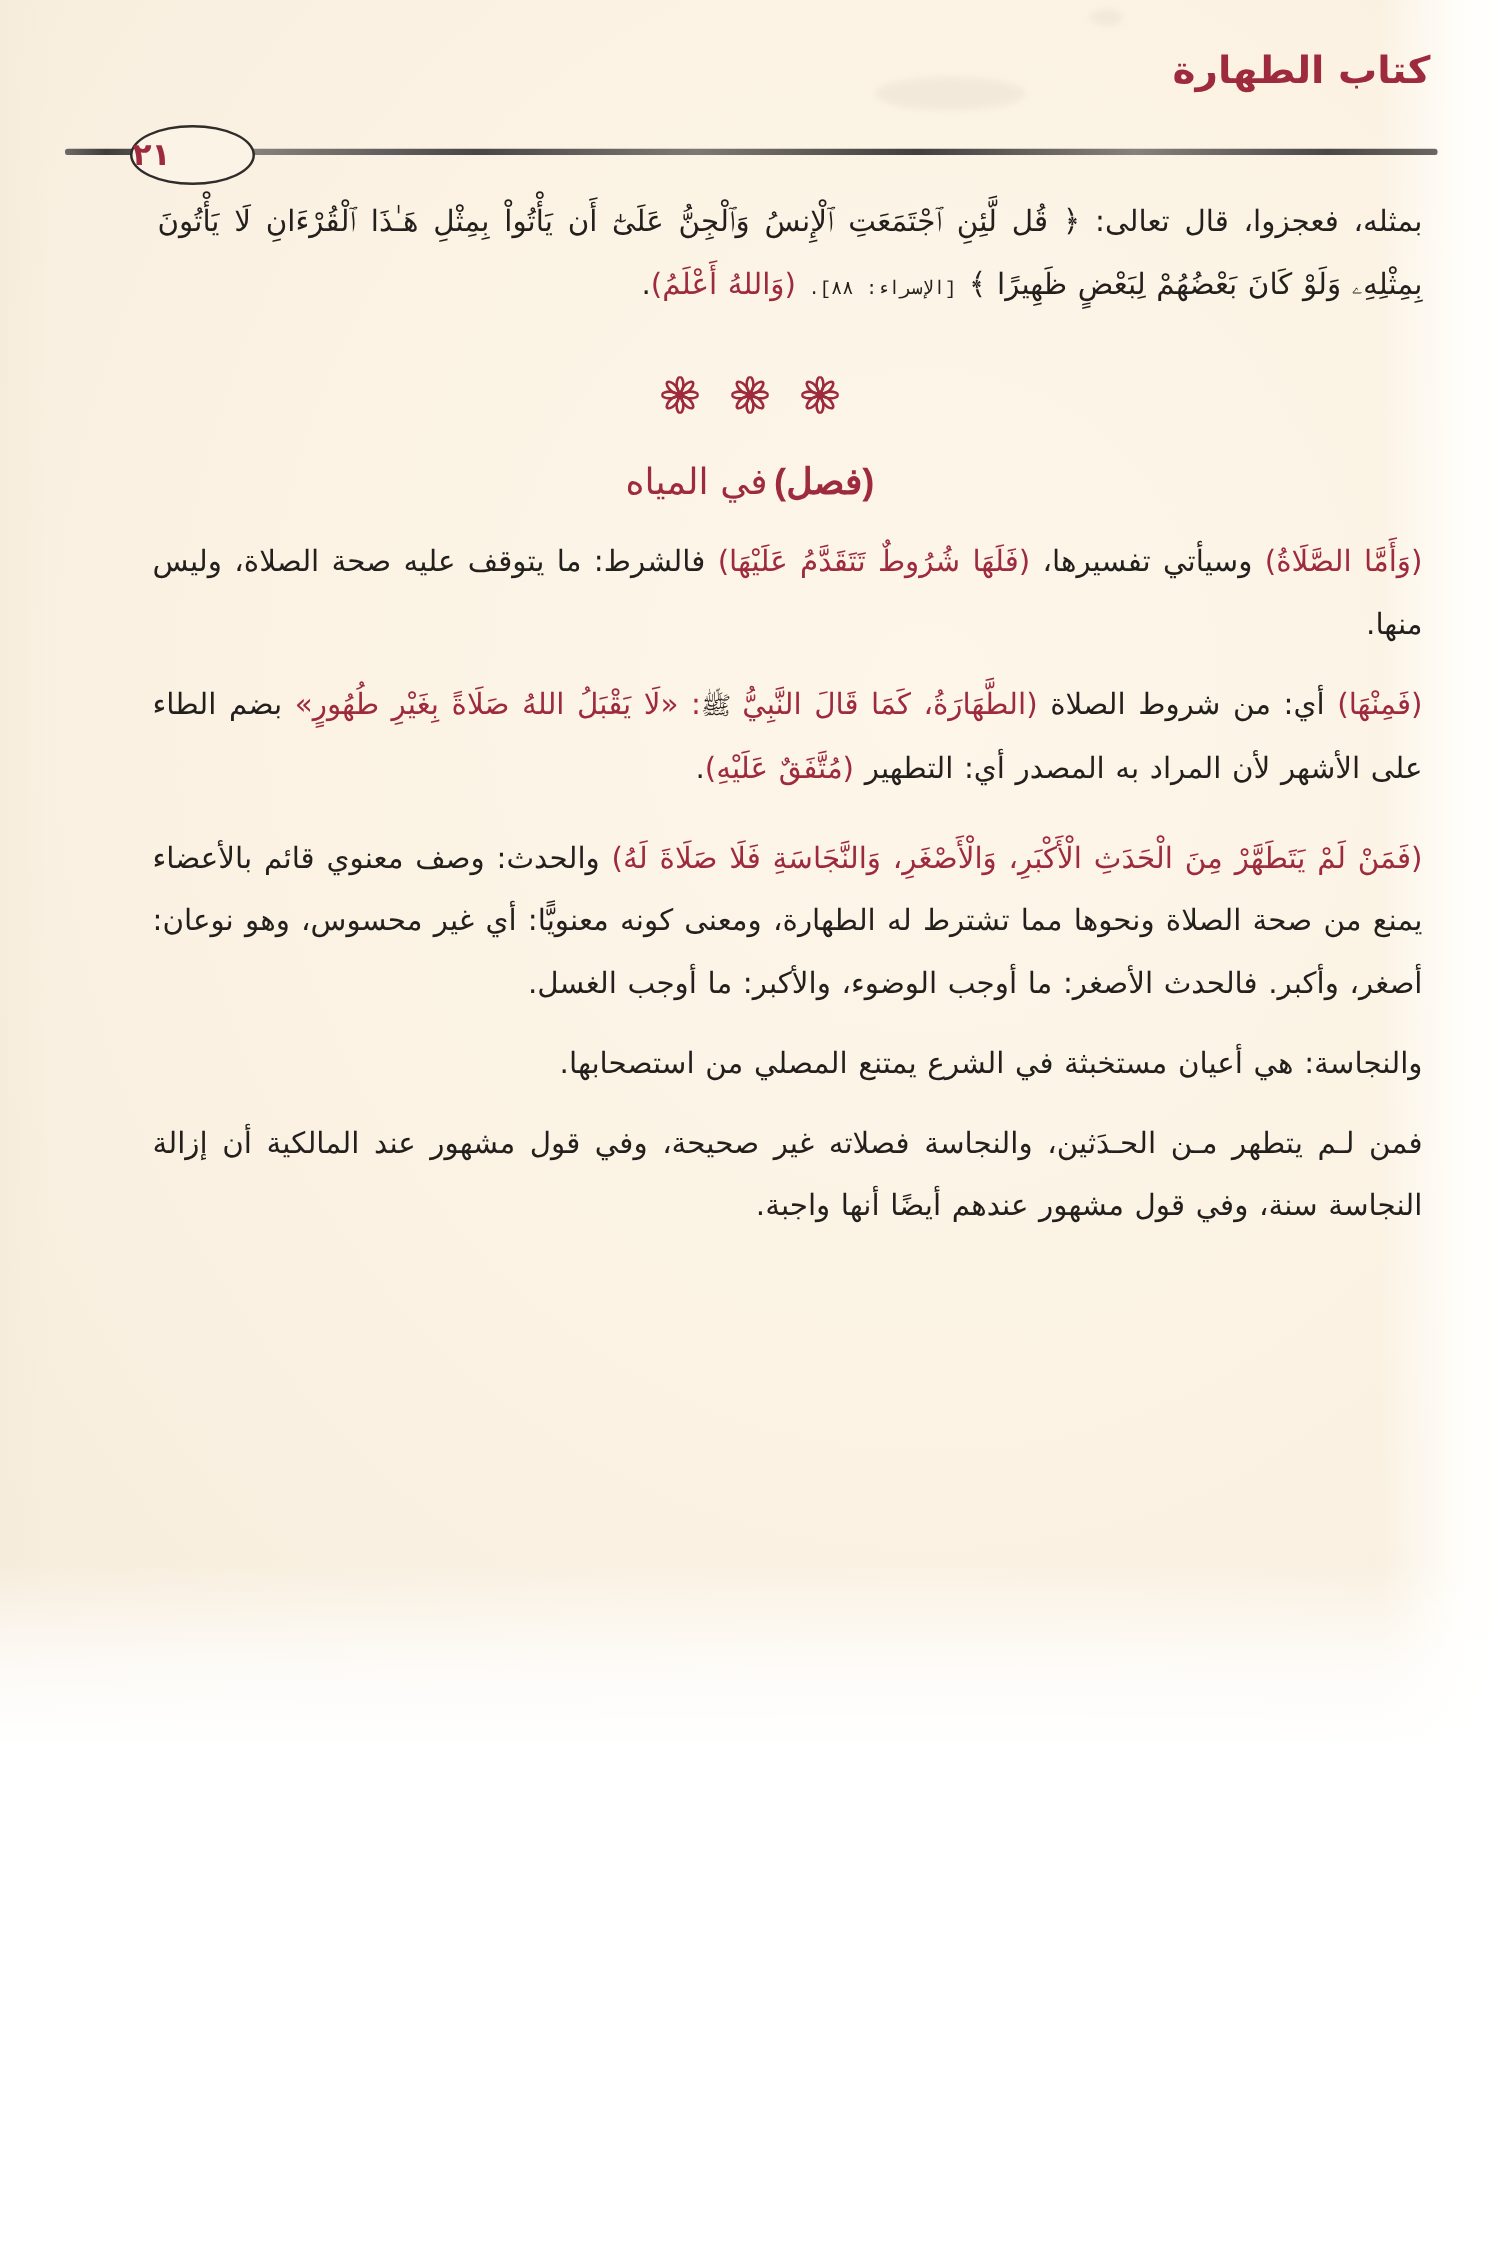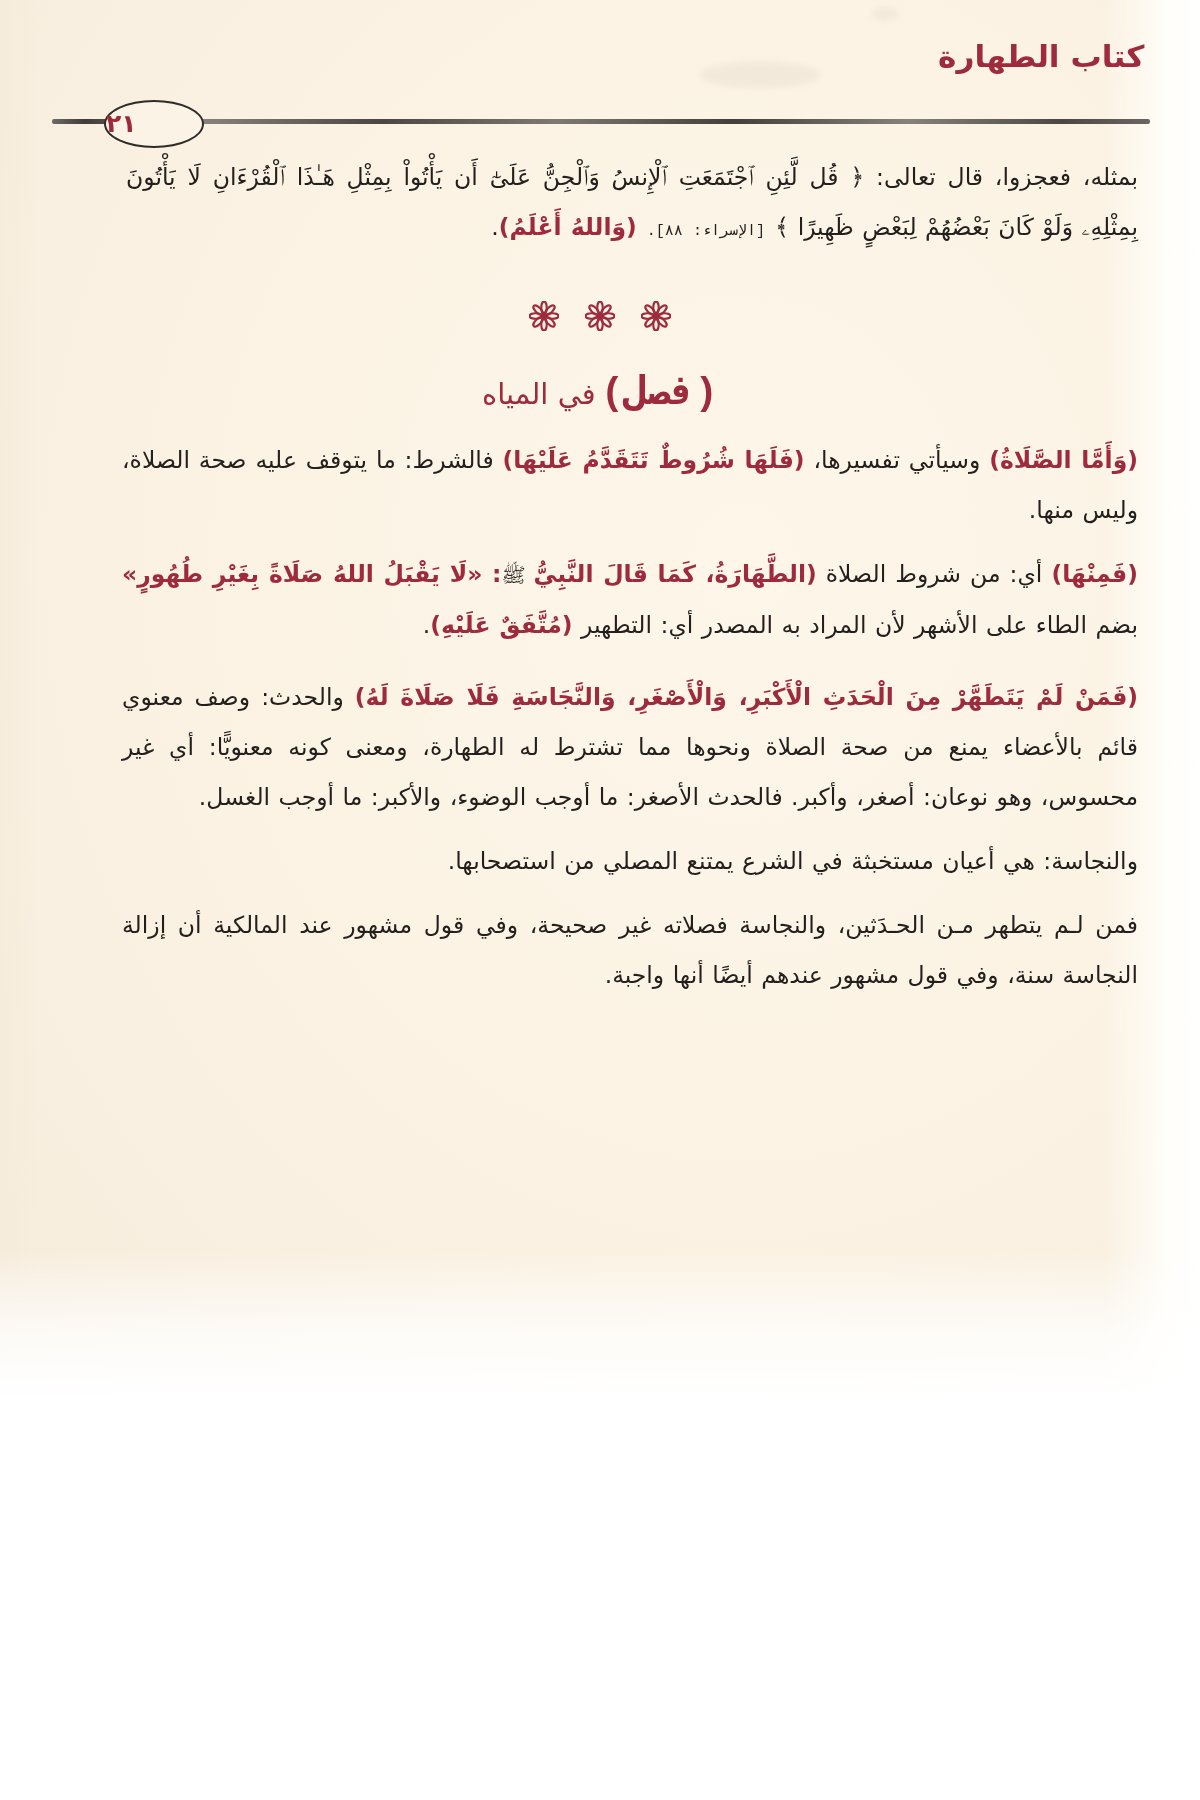--- a/index.html
+++ b/index.html
@@ -145,21 +145,21 @@
     text-align-last: right;
     word-spacing: 1px;
   }
   p.para.first { text-indent: 0; }
   p.gap-sm { margin-top: 14px; }
   p.gap-md { margin-top: 22px; }
 
   
   .matn {
     color: #9e2b3d;
-    font-weight: bold;
+    font-weight: normal;
     letter-spacing: 0px;
   }
   
   .ayah {
     color: #231f1d;
     font-weight: normal;
   }
   .ayah-bracket {
     color: #231f1d;
     font-size: 24px;
@@ -190,37 +190,37 @@
 
   
   .section-heading {
     position: absolute;
     top: 368px;
     left: 0;
     width: 1200px;
     text-align: center;
   }
   .section-heading .fasl {
-    font-family: Liberation Mono, monospace;
-    font-size: 39px;
+    font-family: Liberation Sans, sans-serif;
+    font-size: 29px;
     font-weight: bold;
     color: #9e2b3d;
     letter-spacing: 0px;
   }
   .section-heading .fi-almiyah {
     font-family: "DejaVu Sans", sans-serif;
     font-size: 29px;
     font-weight: normal;
     color: #9e2b3d;
   }
 
   
   .body-block {
     position: absolute;
-    top: 435px;
+    top: 424px;
     right: 62px;
     width: 1016px;
     direction: rtl;
   }
 
   
   .smudge {
     position: absolute;
     background: rgba(170,150,130,0.10);
     border-radius: 50%;

